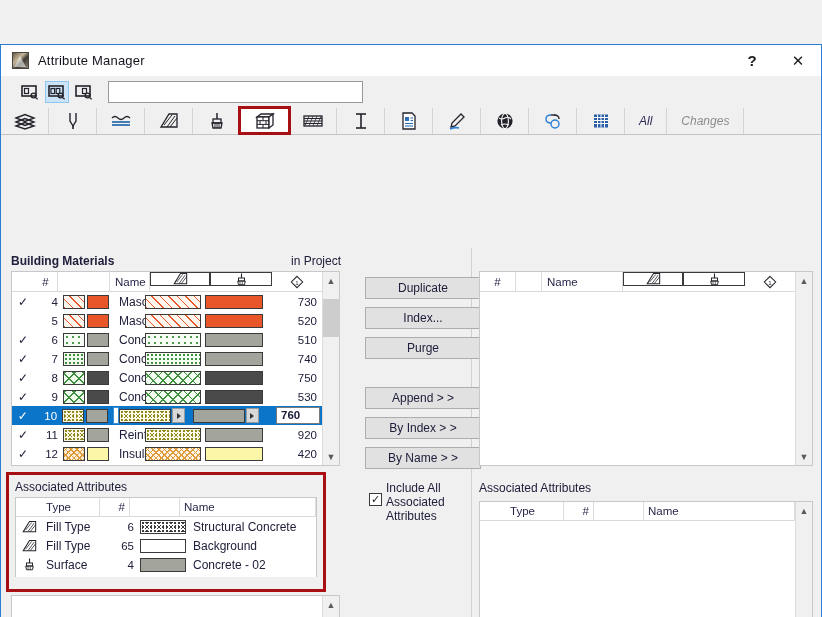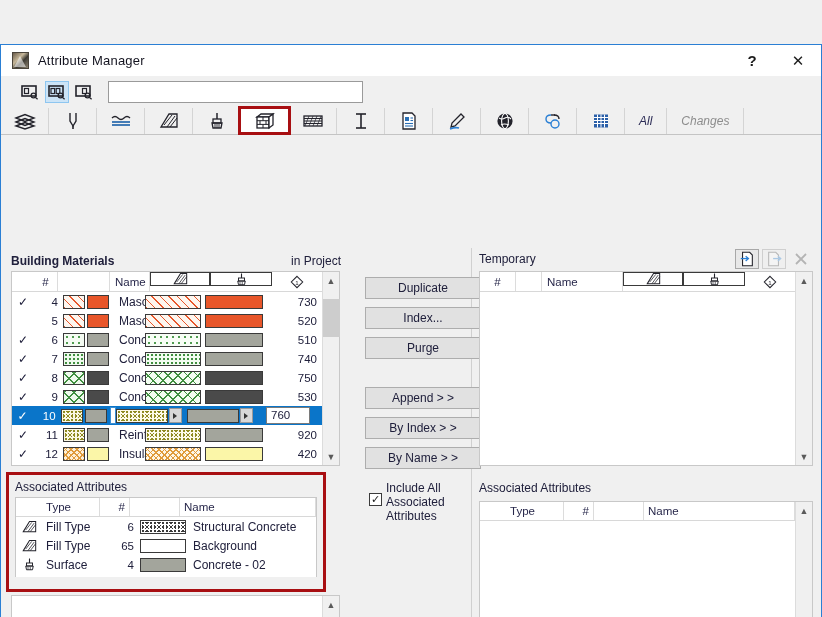--- a/index.html
+++ b/index.html
@@ -605,21 +605,21 @@
                 <div class="drop">
                   <i></i>
                 </div>
               </div>
               <div class="c-col" style="width: 74px;">
                 <div class="col" style="background: rgb(163, 165, 156); width: 52px;"></div>
                 <div class="drop">
                   <i></i>
                 </div>
               </div>
-              <div class="c-val" style="width: 56px; padding-right: 12px;"><span class="valbox">760</span></div>
+              <div class="c-val" style="width: 56px; padding-right: 2px; font-weight: bold;"><span class="valbox">760</span></div>
             </div>
             <div class="grow">
               <div class="c-chk">✓</div>
               <div class="c-num">11</div>
               <div class="c-mini">
                 <div class="mini" style="background: radial-gradient(rgb(143, 138, 32) 34%, transparent 35%) 0% 0% / 4px 4px, radial-gradient(rgb(143, 138, 32) 26%, transparent 27%) 0% 0% / 3px 3px rgb(251, 247, 228);"></div>
                 <div class="mini" style="background: rgb(163, 165, 156);"></div>
               </div>
               <div class="c-name">Reinforced Conc...</div>
               <div class="c-pat">
@@ -737,47 +737,20 @@
       <div class="gap"></div>
       <div class="btn">Append &gt; &gt;</div>
       <div class="btn">By Index &gt; &gt;</div>
       <div class="btn">By Name &gt; &gt;</div>
       <div class="chkrow">
         <div class="chkbox">✓</div>
         <div class="chklabel">Include All Associated Attributes</div>
       </div>
     </div>
 
-    <div class="right">
-      <div class="right-head">
-        <div class="panel-label norm">Temporary</div>
-        <div class="rbtns">
-          <div class="rbtn">
-            <svg width="16" height="16" viewBox="0 0 18 18">
-              <path d="M4 1.5 L12 1.5 L15 4.5 L15 16.5 L4 16.5 Z" fill="#fff" stroke="#23232b" stroke-width="1.2"></path>
-              <line x1="2" y1="8.5" x2="10" y2="8.5" stroke="#2a7fd4" stroke-width="1.5"></line>
-              <path d="M7.5 5.8 L10.6 8.5 L7.5 11.2" fill="none" stroke="#2a7fd4" stroke-width="1.5"></path>
-            </svg>
-          </div>
-          <div class="rbtn dis">
-            <svg width="16" height="16" viewBox="0 0 18 18">
-              <path d="M3 1.5 L11 1.5 L14 4.5 L14 16.5 L3 16.5 Z" fill="#f4f4f4" stroke="#b8b8b8" stroke-width="1.2"></path>
-              <line x1="8" y1="8.5" x2="16" y2="8.5" stroke="#aac8e4" stroke-width="1.5"></line>
-              <path d="M13.4 5.8 L16.5 8.5 L13.4 11.2" fill="none" stroke="#aac8e4" stroke-width="1.5"></path>
-            </svg>
-          </div>
-          <div class="rbtn flat">
-            <svg width="16" height="16" viewBox="0 0 16 16">
-              <line x1="3" y1="3" x2="13" y2="13" stroke="#b4b4b4" stroke-width="1.8"></line>
-              <line x1="13" y1="3" x2="3" y2="13" stroke="#b4b4b4" stroke-width="1.8"></line>
-            </svg>
-          </div>
-        </div>
-      </div>
-    </div>
 
     <div class="rgrid">
       <div class="grid-inner">
         <div class="ghead">
           <div class="gh num" style="width:36px">#</div>
           <div class="gh sw" style="width:26px"></div>
           <div class="gh nm">Name</div>
           <div class="gh pat">
             <svg width="17" height="14" viewBox="0 0 22 18">
               <path d="M3 15 L11 2 L19 2 L19 15 Z" fill="none" stroke="#23232b" stroke-width="1.3"></path>

